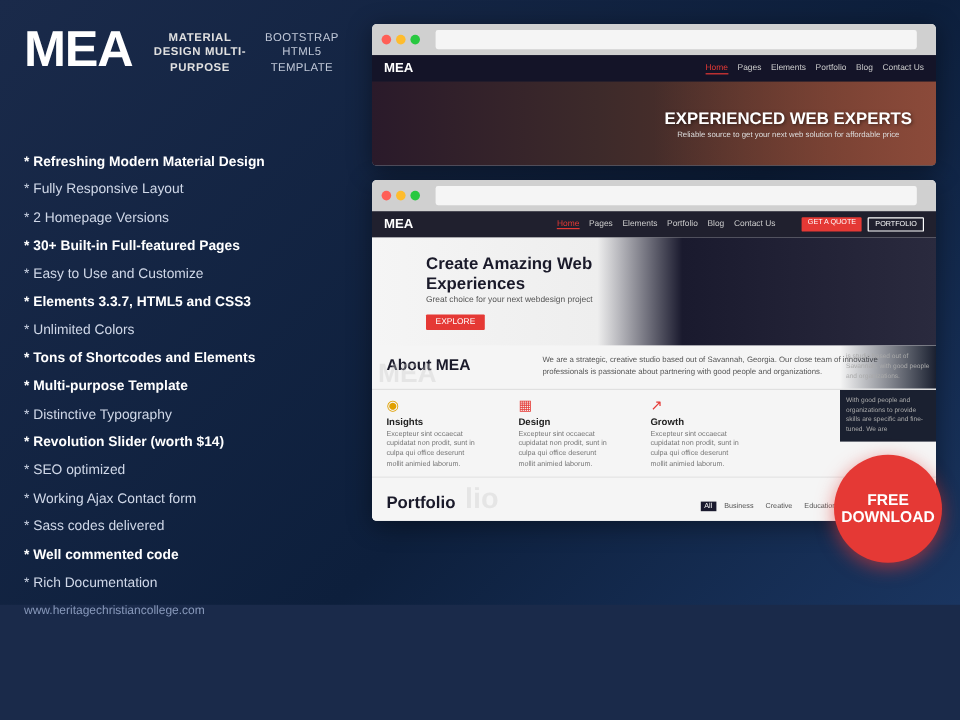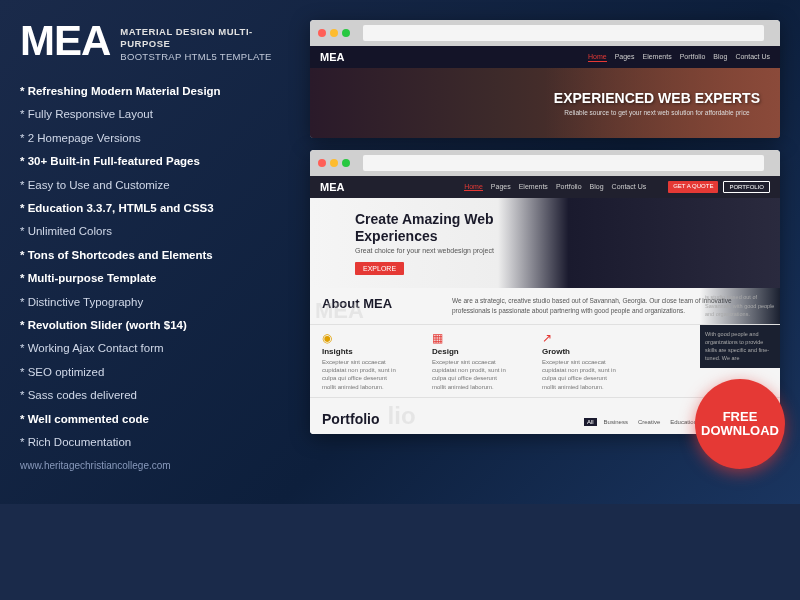--- a/index.html
+++ b/index.html
@@ -40,23 +40,24 @@
     .logo-mea {
       font-size: 42px;
       font-weight: 900;
       color: #fff;
       line-height: 1;
       letter-spacing: -1px;
     }
 
     .logo-subtitle {
       display: flex;
-      flex-direction: column;
+      flex-direction: row;
       justify-content: center;
       padding-top: 6px;
+      text-align: center;
     }
 
     .logo-subtitle .line1 {
       font-size: 9.5px;
       font-weight: 700;
       color: #e0e0e0;
       text-transform: uppercase;
       letter-spacing: 0.5px;
       line-height: 1.3;
     }
@@ -68,20 +69,21 @@
       text-transform: uppercase;
       letter-spacing: 0.3px;
       line-height: 1.3;
     }
 
     .features-list {
       list-style: none;
       display: flex;
       flex-direction: column;
       gap: 3px;
+      margin-top: 44px;
     }
 
     .features-list li {
       font-size: 11.5px;
       color: #d0d8e8;
       line-height: 1.6;
       padding: 1px 0;
     }
 
     .features-list li.bold {
@@ -459,28 +461,28 @@
         <span class="line2">BOOTSTRAP HTML5 TEMPLATE</span>
       </div>
     </div>
 
     <ul class="features-list" id="features-list">
     <li class="bold">* Refreshing Modern Material Design</li>
         <li>* Fully Responsive Layout</li>
         <li>* 2 Homepage Versions</li>
         <li class="bold">* 30+ Built-in Full-featured Pages</li>
         <li>* Easy to Use and Customize</li>
-        <li class="bold">* Education 3.3.7, HTML5 and CSS3</li>
+        <li class="bold">* Elements 3.3.7, HTML5 and CSS3</li>
         <li>* Unlimited Colors</li>
         <li class="bold">* Tons of Shortcodes and Elements</li>
         <li class="bold">* Multi-purpose Template</li>
         <li>* Distinctive Typography</li>
         <li class="bold">* Revolution Slider (worth $14)</li>
+        <li>* SEO optimized</li>
         <li>* Working Ajax Contact form</li>
-        <li>* SEO optimized</li>
         <li>* Sass codes delivered</li>
         <li class="bold">* Well commented code</li>
         <li>* Rich Documentation</li>
       </ul>
 
     <div class="website-url">www.heritagechristiancollege.com</div>
   </div>
 
   <div class="right-panel">
 

